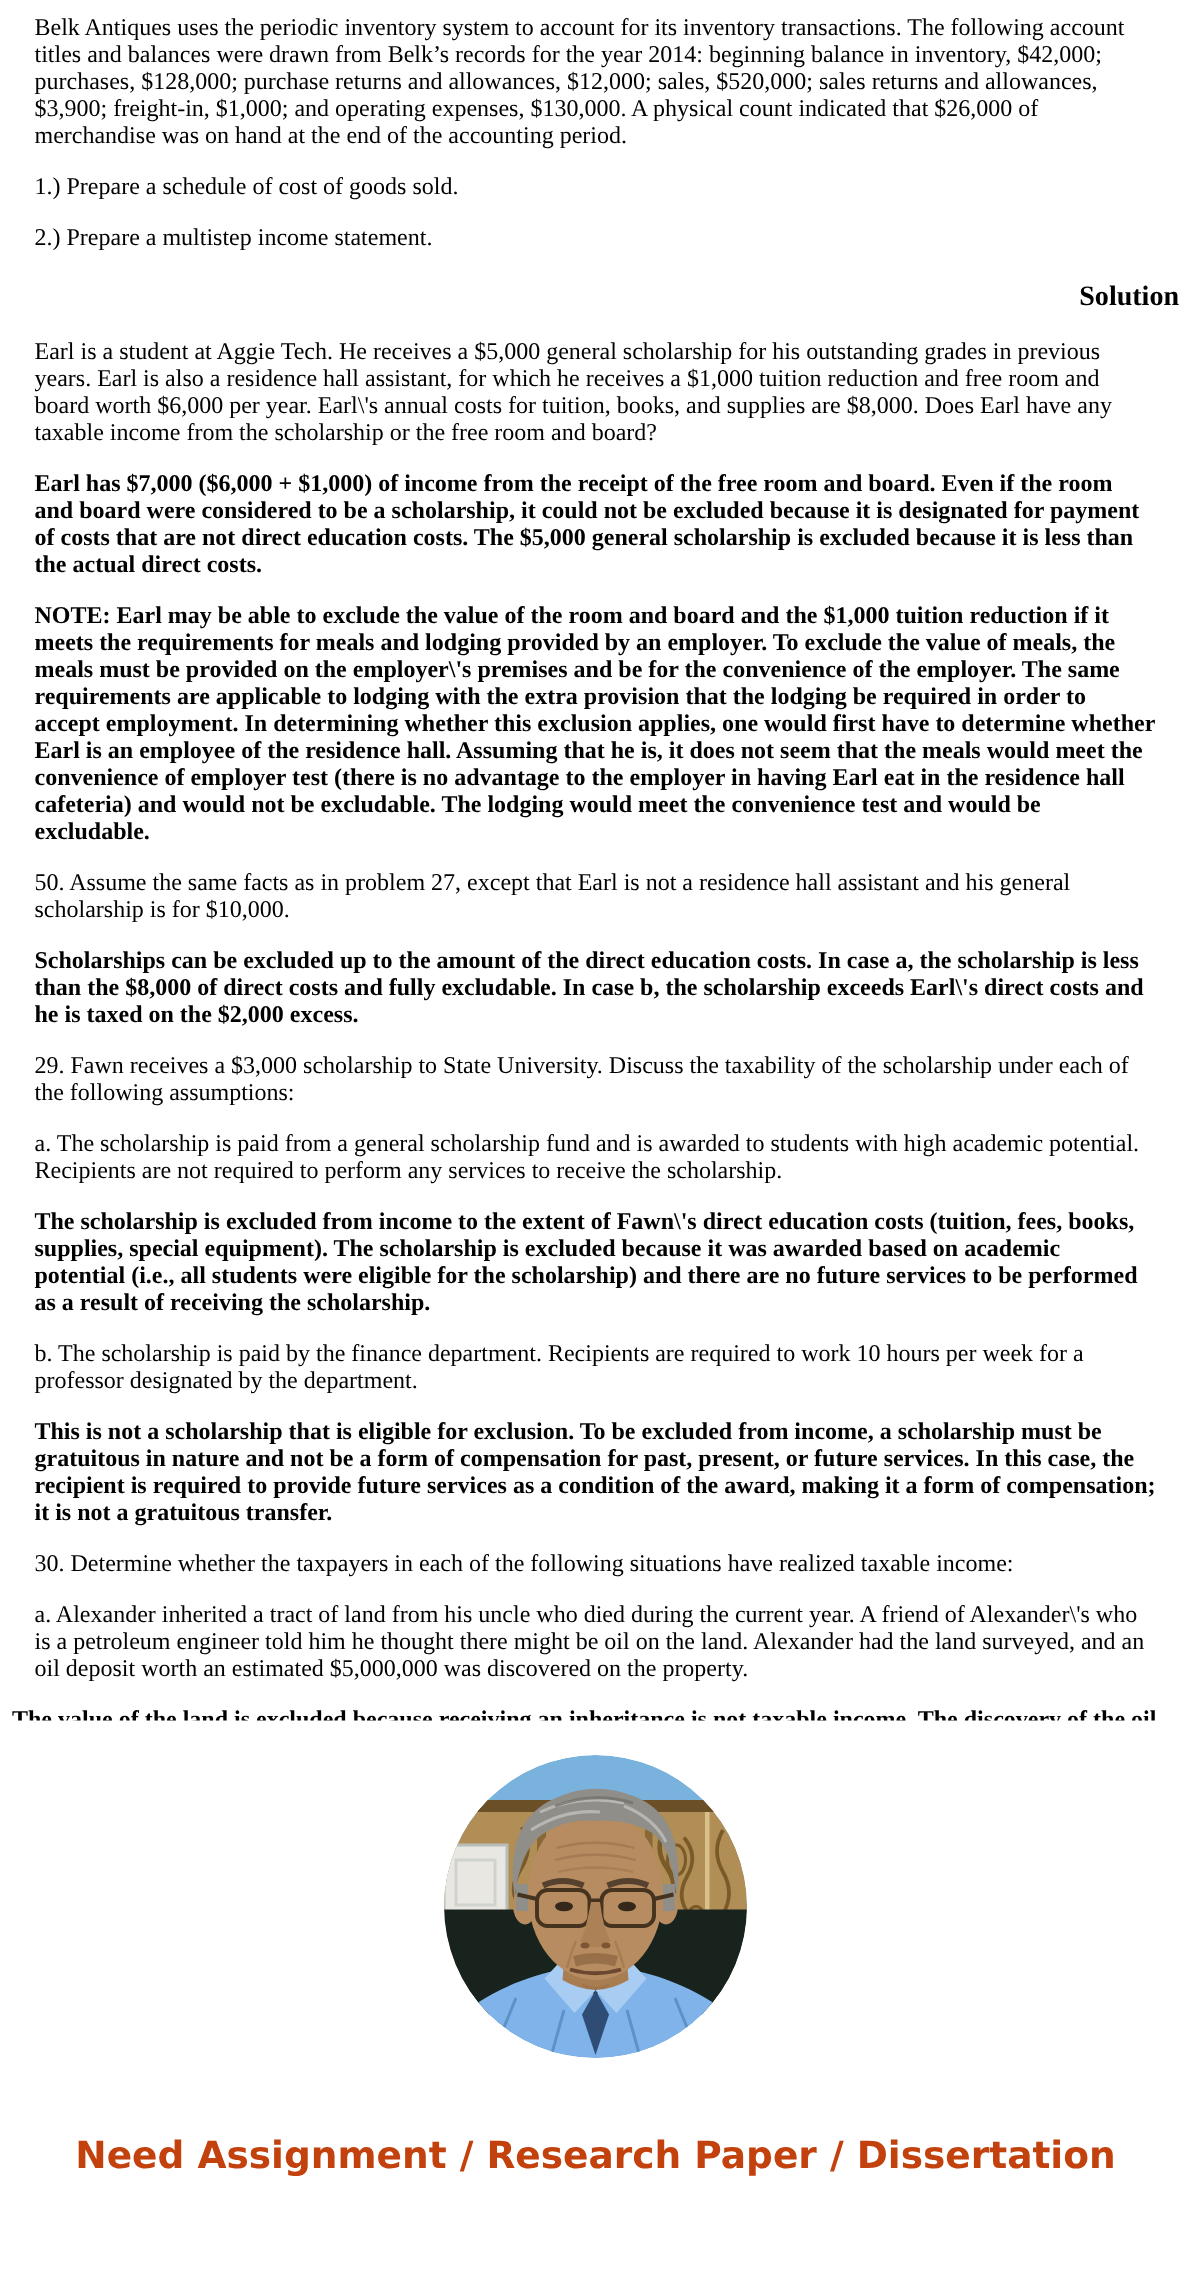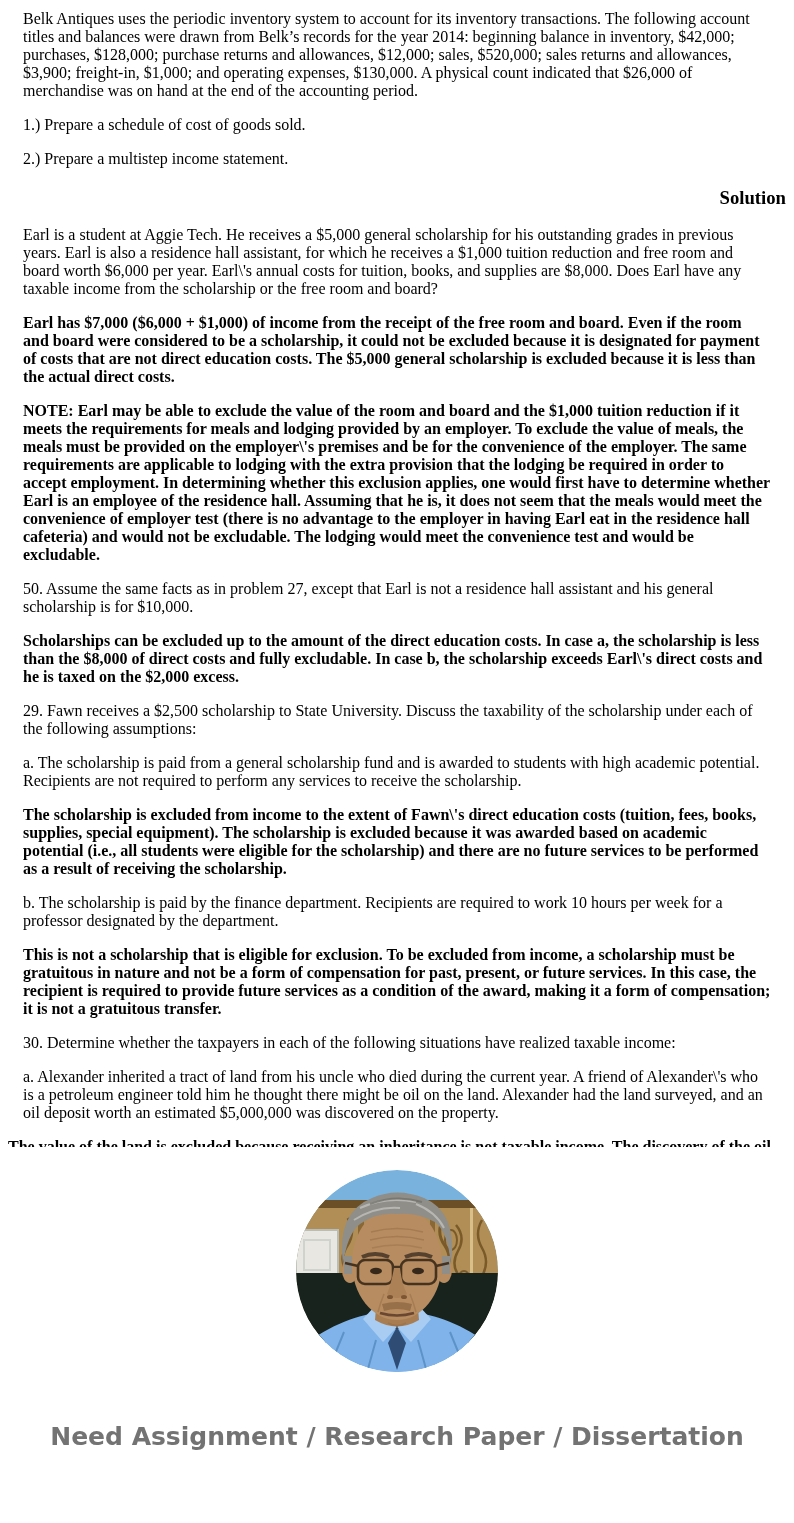--- a/index.html
+++ b/index.html
@@ -43,39 +43,39 @@
     overflow:hidden;
     display:block;
   }
   .footer {
     margin-top:50px;
     text-align:center;
     font-family:"DejaVu Sans", sans-serif;
     font-weight:bold;
     font-size:25px;
     line-height:30px;
-    color:#737373;
+    color:#c2410c;
   }
 </style>
 </head>
 <body>
 
 <div class="page">
 
   <div class="content">
     <p class="first">Belk Antiques uses the periodic inventory system to account for its inventory transactions. The following account titles and balances were drawn from Belk’s records for the year 2014: beginning balance in inventory, $42,000; purchases, $128,000; purchase returns and allowances, $12,000; sales, $520,000; sales returns and allowances, $3,900; freight-in, $1,000; and operating expenses, $130,000. A physical count indicated that $26,000 of merchandise was on hand at the end of the accounting period.</p>
     <p>1.) Prepare a schedule of cost of goods sold.</p>
     <p>2.) Prepare a multistep income statement.</p>
     <h3 class="sol">Solution</h3>
     <p>Earl is a student at Aggie Tech. He receives a $5,000 general scholarship for his outstanding grades in previous years. Earl is also a residence hall assistant, for which he receives a $1,000 tuition reduction and free room and board worth $6,000 per year. Earl\'s annual costs for tuition, books, and supplies are $8,000. Does Earl have any taxable income from the scholarship or the free room and board?</p>
     <p class="b">Earl has $7,000 ($6,000 + $1,000) of income from the receipt of the free room and board. Even if the room and board were considered to be a scholarship, it could not be excluded because it is designated for payment of costs that are not direct education costs. The $5,000 general scholarship is excluded because it is less than the actual direct costs.</p>
     <p class="b">NOTE: Earl may be able to exclude the value of the room and board and the $1,000 tuition reduction if it meets the requirements for meals and lodging provided by an employer. To exclude the value of meals, the meals must be provided on the employer\'s premises and be for the convenience of the employer. The same requirements are applicable to lodging with the extra provision that the lodging be required in order to accept employment. In determining whether this exclusion applies, one would first have to determine whether Earl is an employee of the residence hall. Assuming that he is, it does not seem that the meals would meet the convenience of employer test (there is no advantage to the employer in having Earl eat in the residence hall cafeteria) and would not be excludable. The lodging would meet the convenience test and would be excludable.</p>
     <p>50. Assume the same facts as in problem 27, except that Earl is not a residence hall assistant and his general scholarship is for $10,000.</p>
     <p class="b">Scholarships can be excluded up to the amount of the direct education costs. In case a, the scholarship is less than the $8,000 of direct costs and fully excludable. In case b, the scholarship exceeds Earl\'s direct costs and he is taxed on the $2,000 excess.</p>
-    <p>29. Fawn receives a $2,500 scholarship to State University. Discuss the taxability of the scholarship under each of the following assumptions:</p>
+    <p>29. Fawn receives a $3,000 scholarship to State University. Discuss the taxability of the scholarship under each of the following assumptions:</p>
     <p>a. The scholarship is paid from a general scholarship fund and is awarded to students with high academic potential. Recipients are not required to perform any services to receive the scholarship.</p>
     <p class="b">The scholarship is excluded from income to the extent of Fawn\'s direct education costs (tuition, fees, books, supplies, special equipment). The scholarship is excluded because it was awarded based on academic potential (i.e., all students were eligible for the scholarship) and there are no future services to be performed as a result of receiving the scholarship.</p>
     <p>b. The scholarship is paid by the finance department. Recipients are required to work 10 hours per week for a professor designated by the department.</p>
     <p class="b">This is not a scholarship that is eligible for exclusion. To be excluded from income, a scholarship must be gratuitous in nature and not be a form of compensation for past, present, or future services. In this case, the recipient is required to provide future services as a condition of the award, making it a form of compensation; it is not a gratuitous transfer.</p>
     <p>30. Determine whether the taxpayers in each of the following situations have realized taxable income:</p>
     <p>a. Alexander inherited a tract of land from his uncle who died during the current year. A friend of Alexander\'s who is a petroleum engineer told him he thought there might be oil on the land. Alexander had the land surveyed, and an oil deposit worth an estimated $5,000,000 was discovered on the property.</p>
     <div class="clip">
       <p>The value of the land is excluded because receiving an inheritance is not taxable income. The discovery of the oil deposit is</p>
     </div>
   </div>

